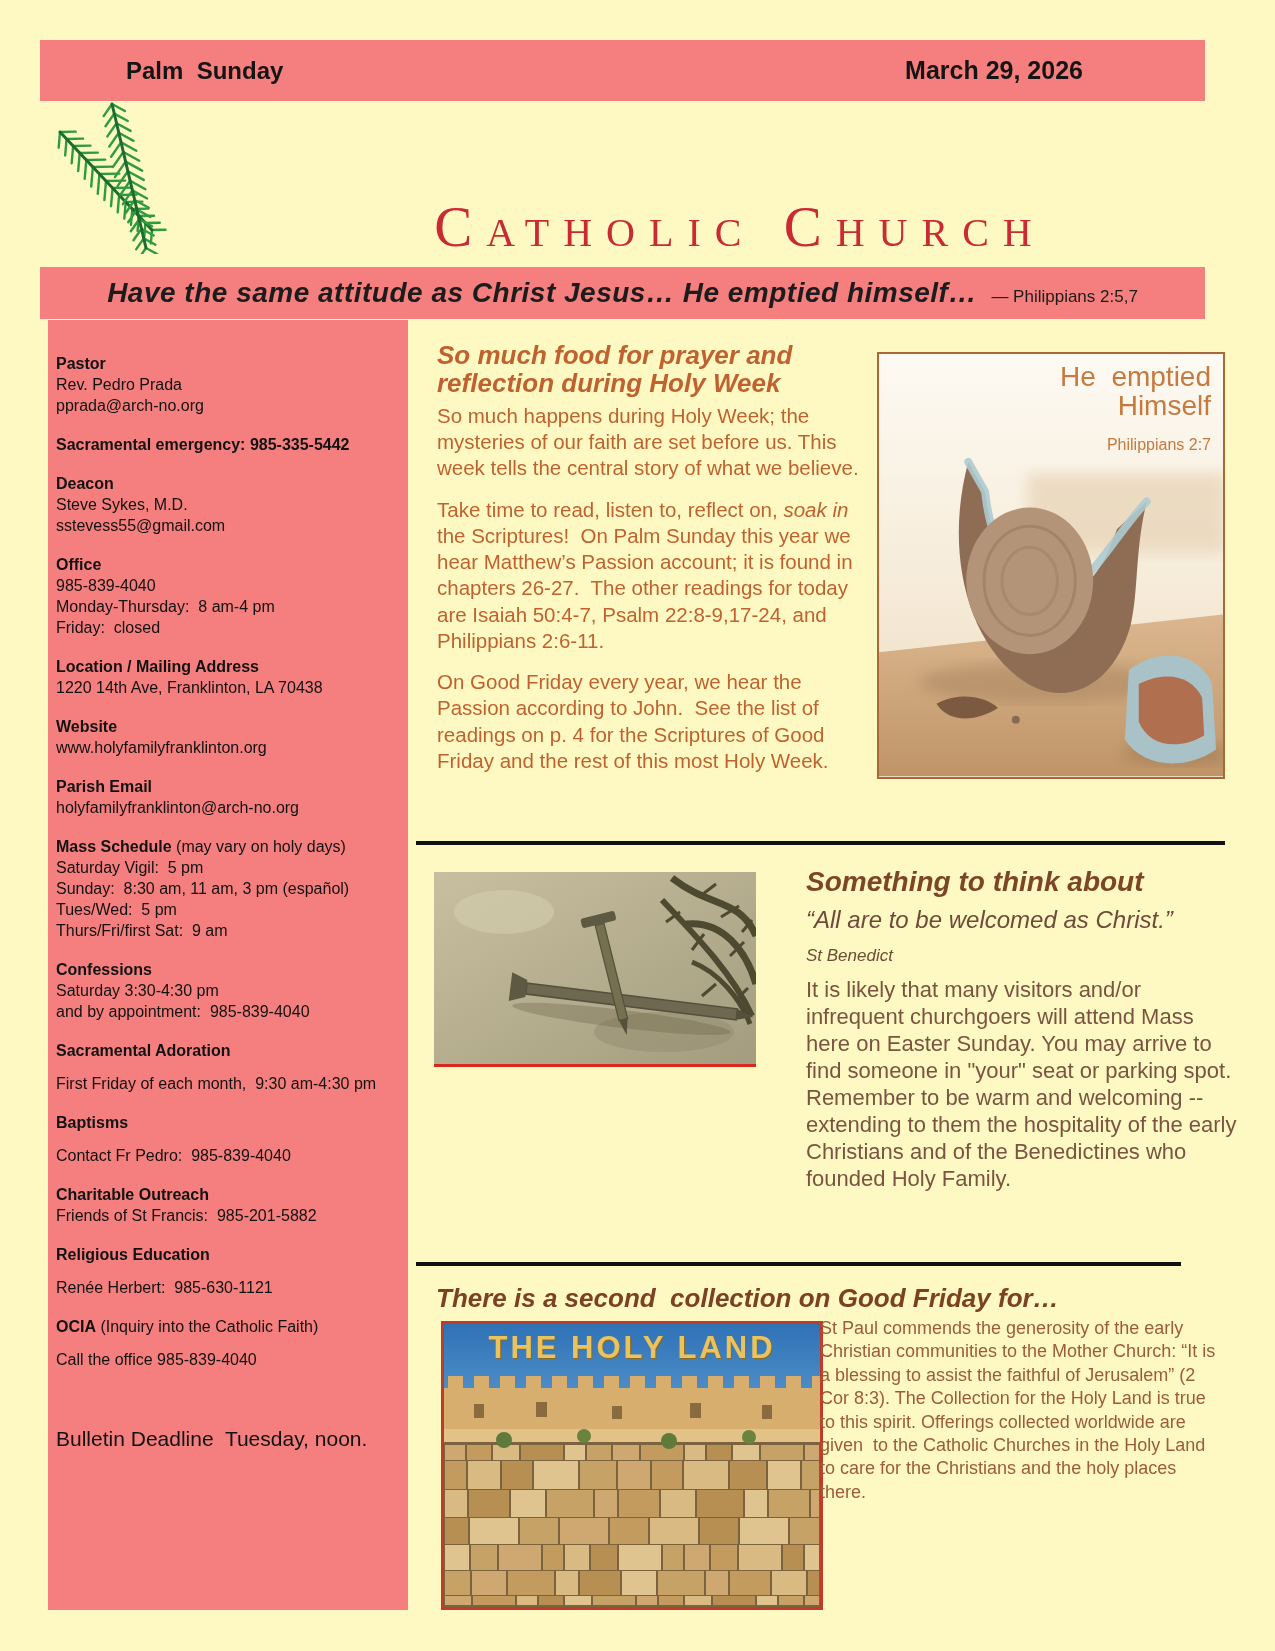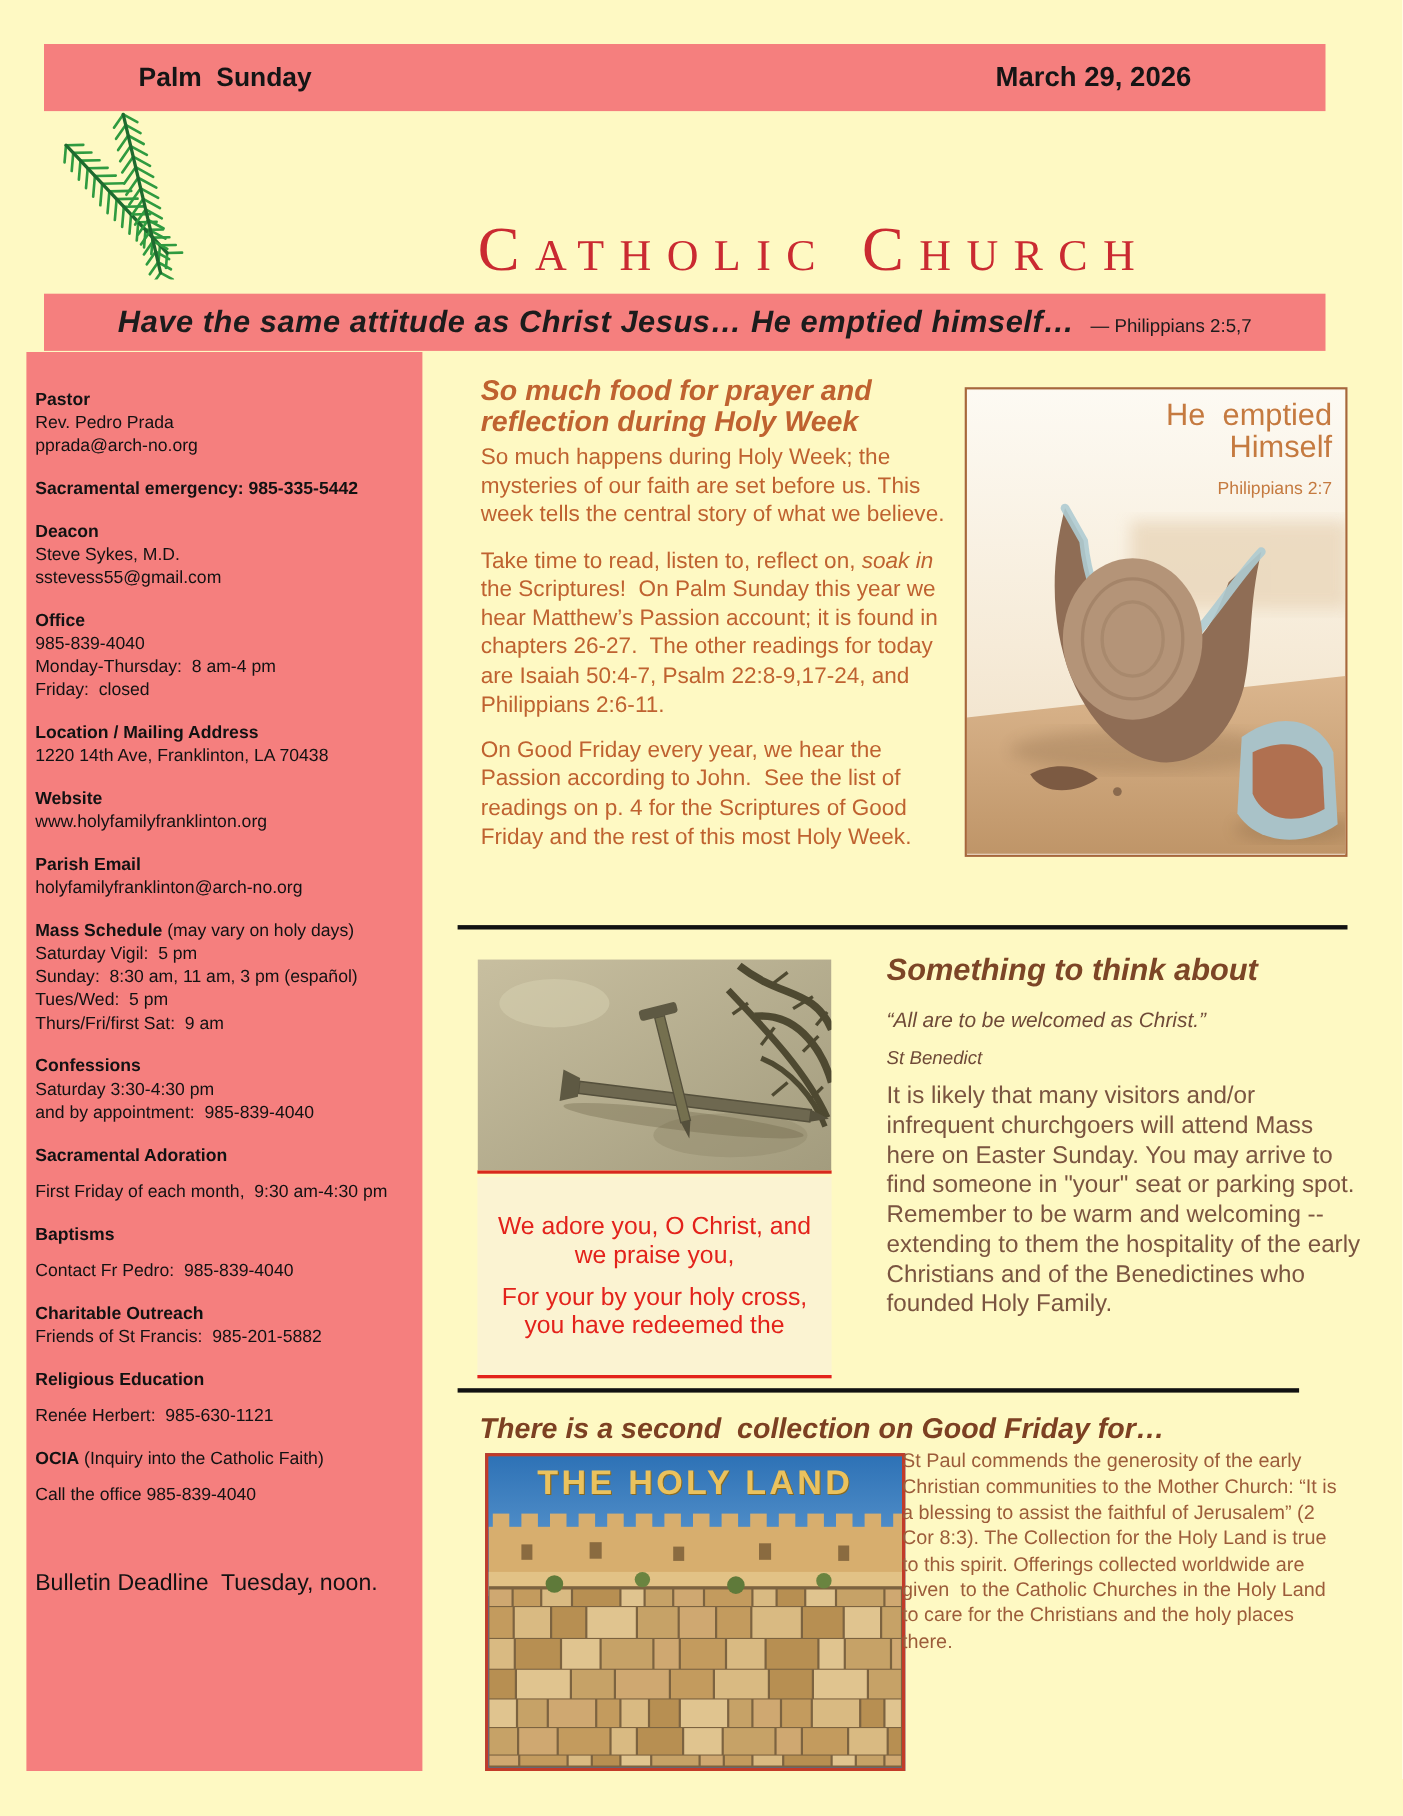--- a/index.html
+++ b/index.html
@@ -25,21 +25,21 @@
            font-size:57px; letter-spacing:14px; color:#ca2a31; line-height:1; }
 
   
   .tagline-bar { position:absolute; left:40px; top:267px; width:1165px; height:52px;
                  background:#f57f7e; text-align:center; line-height:52px; }
   .tag-main { font-size:28px; font-weight:bold; font-style:italic; color:#1c1c1c;
               letter-spacing:0.5px; }
   .tag-cite { font-size:17px; color:#1c1c1c; margin-left:10px; }
 
   
-  .sidebar { position:absolute; left:24px; top:320px; width:360px; height:1290px;
+  .sidebar { position:absolute; left:48px; top:320px; width:360px; height:1290px;
              background:#f57f7e; padding:33px 6px 0 8px; font-size:16px;
              line-height:21px; color:#121212; }
   .sidebar .sec { margin-bottom:18px; }
   .sidebar .b { font-weight:bold; }
   .sidebar .ln { white-space:pre-wrap; }
   .sidebar .sp { margin-top:12px; }
   .deadline { margin-top:58px; font-size:21px; white-space:pre-wrap; }
 
   
   .article-head { position:absolute; left:437px; top:341px; width:450px;
@@ -69,21 +69,21 @@
   .nails-svg { width:100%; height:100%; display:block; }
   .prayer-box { position:absolute; left:434px; top:1070px; width:322px; height:183px;
                 background:#fbf3d2; border-bottom:3px solid #e3221b;
                 display:flex; flex-direction:column; justify-content:center;
                 text-align:center; color:#e3221b; font-size:22.5px; line-height:1.16; }
   .prayer-box p { margin:6px 10px; white-space:pre-wrap; }
 
   
   .think-col { position:absolute; left:806px; top:866px; width:436px; }
   .think-head { font-size:28px; font-weight:bold; font-style:italic; color:#7c4526; }
-  .think-quote { font-size:19px; font-style:italic; color:#6f4a38; margin-top:20px; }
+  .think-quote { font-size:24px; font-style:italic; color:#6f4a38; margin-top:8px; }
   .think-attr { font-size:17px; font-style:italic; color:#6f4a38; margin-top:12px; }
   .think-body { font-size:22px; color:#7a5440; line-height:1.23; margin-top:10px;
                 white-space:pre-wrap; }
 
   
   .coll-head { position:absolute; left:436px; top:1283px; width:770px;
                font-size:26px; font-weight:bold; font-style:italic; color:#7c4022;
                white-space:pre-wrap; }
   .holyland-fig { position:absolute; left:441px; top:1321px; width:382px; height:289px;
                   border:3px solid #c23b28; overflow:hidden; background:#3379bd; }
@@ -323,24 +323,20 @@
         <polygon points="76,103 92,109 92,126 76,132" fill="#5e5943"></polygon>
       </g>
       <g transform="rotate(-14 168 60)">
         <rect x="163" y="52" width="9" height="98" fill="#75704f" stroke="#55503c" stroke-width="1.2"></rect>
         <polygon points="163,150 172,150 167,166" fill="#55503c"></polygon>
         <rect x="150" y="42" width="35" height="10" rx="3" fill="#5e5943"></rect>
       </g>
     </svg>
   </figure>
 
-  <div class="prayer-box">
-    <p>We adore you, O Christ, and we praise you,</p>
-    <p>For your by your holy cross, you have redeemed the</p>
-  </div>
 
   <section class="think-col">
     <h3 class="think-head">Something to think about</h3>
     <div class="think-quote">“All are to be welcomed as Christ.”</div>
     <div class="think-attr">St Benedict</div>
     <div class="think-body">It is likely that many visitors and/or infrequent churchgoers will attend Mass here on Easter Sunday. You may arrive to find someone in "your" seat or parking spot. Remember to be warm and welcoming -- extending to them the hospitality of the early Christians and of the Benedictines who founded Holy Family.</div>
   </section>
 
   <div class="rule2"></div>
 

